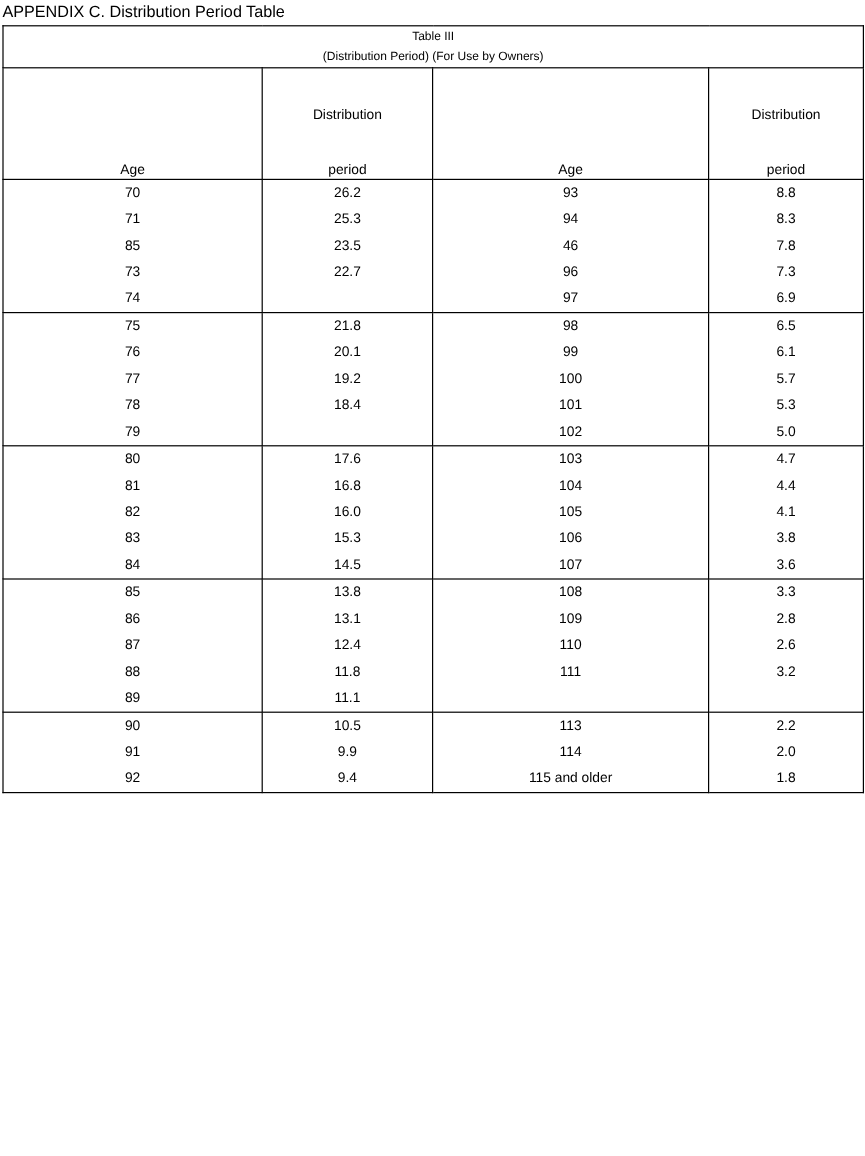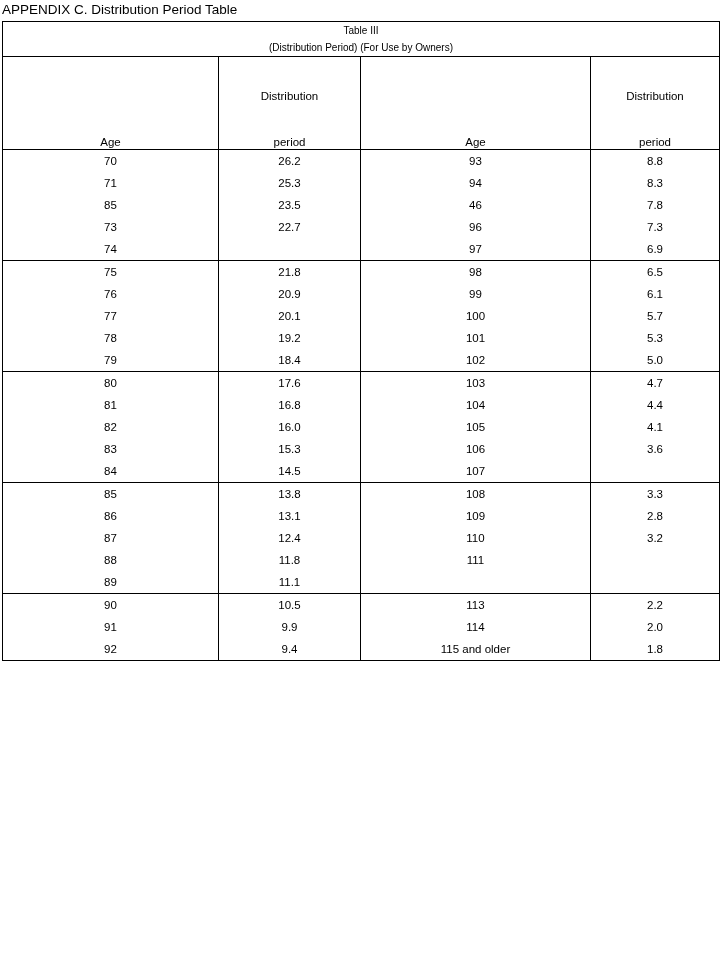--- a/index.html
+++ b/index.html
@@ -227,23 +227,20 @@
             </tbody>
           </table>
         </td>
         <td class="group-cell">
           <table class="inner">
             <tbody>
               <tr class="pad-top">
                   <td>21.8</td>
                 </tr>
               <tr>
-                  <td>20.9</td>
-                </tr>
-              <tr>
                   <td>20.1</td>
                 </tr>
               <tr>
                   <td>19.2</td>
                 </tr>
               <tr class="pad-bottom">
                   <td>18.4</td>
                 </tr>
             </tbody>
           </table>
@@ -361,20 +358,23 @@
             <tbody>
               <tr class="pad-top">
                   <td>4.7</td>
                 </tr>
               <tr>
                   <td>4.4</td>
                 </tr>
               <tr>
                   <td>4.1</td>
                 </tr>
+              <tr>
+                  <td>3.8</td>
+                </tr>
               <tr class="pad-bottom">
                   <td>3.6</td>
                 </tr>
             </tbody>
           </table>
         </td>
       </tr>
 
       <tr>
         <td class="group-cell">
@@ -438,20 +438,23 @@
           </table>
         </td>
         <td class="group-cell">
           <table class="inner">
             <tbody>
               <tr class="pad-top">
                   <td>3.3</td>
                 </tr>
               <tr>
                   <td>2.8</td>
+                </tr>
+              <tr>
+                  <td>2.6</td>
                 </tr>
               <tr class="pad-bottom">
                   <td>3.2</td>
                 </tr>
             </tbody>
           </table>
         </td>
       </tr>
 
       <tr>

